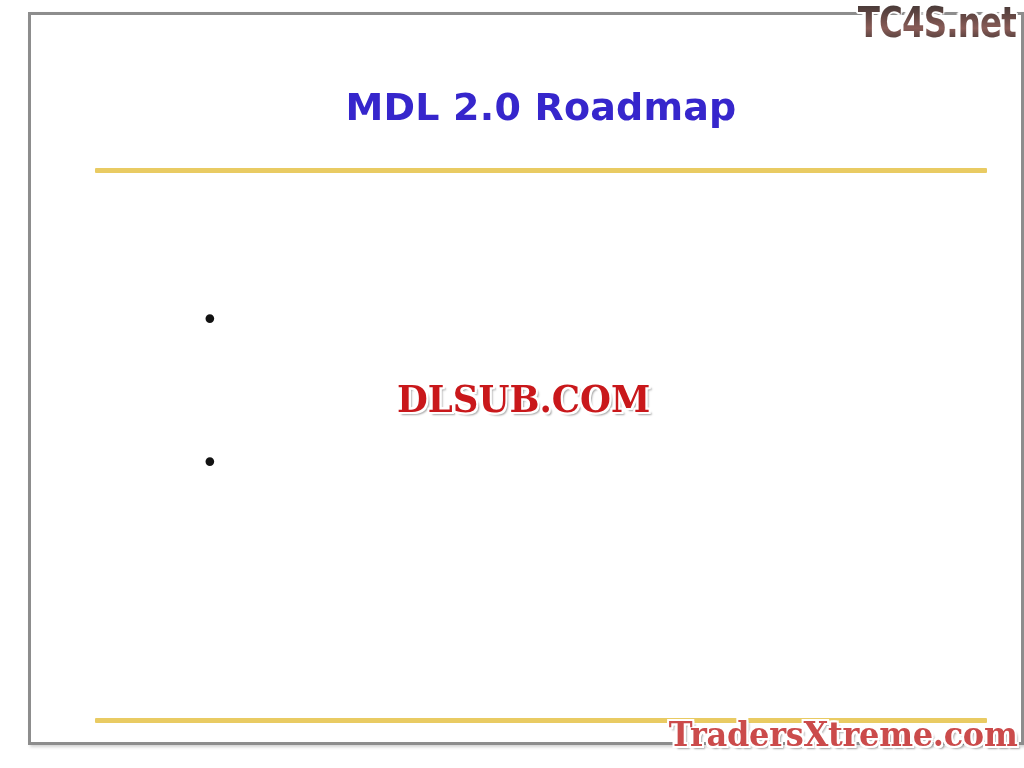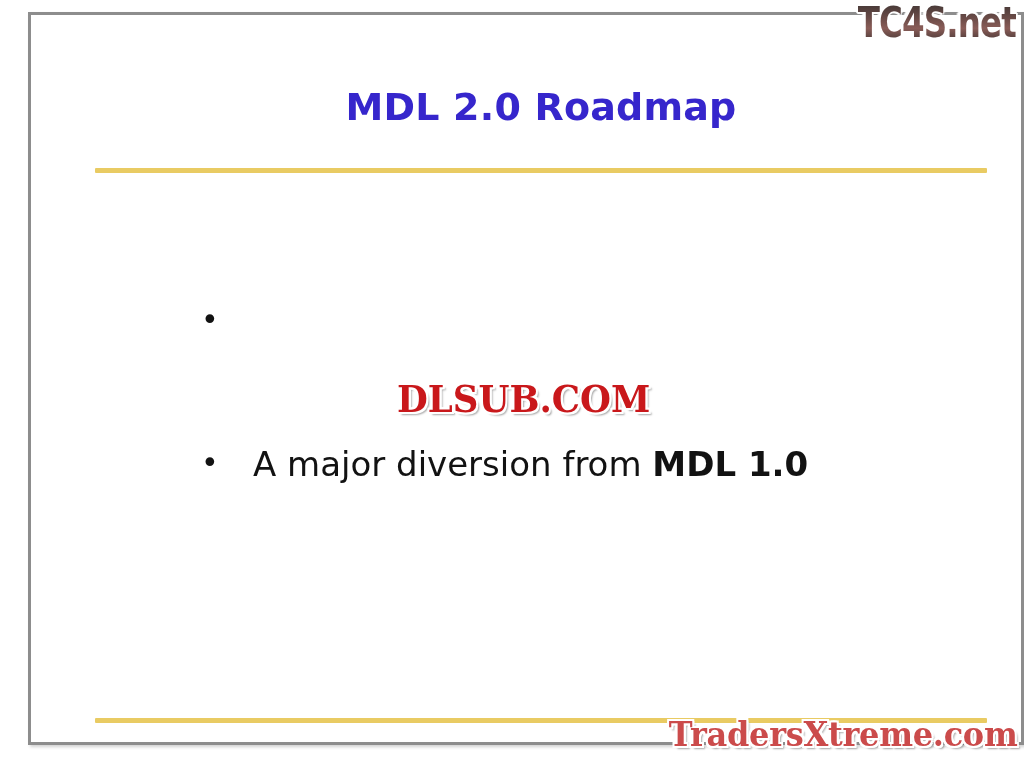--- a/index.html
+++ b/index.html
@@ -170,23 +170,20 @@
     <div class="rule" id="rule-top"></div>
 
     <div id="body-block">
 
       <div class="bullet-row">
         <span class="bullet-mark">•</span>
       </div>
 
       <div class="bullet-row">
         <span class="bullet-mark">•</span>
-        <span class="bullet-text">
-          <span>A major diversion from </span><span class="bold">MDL 1.0</span>
-        </span>
       </div>
 
     </div>
 
     <div class="rule" id="rule-bottom"></div>
 
     <div class="watermark" id="wm-dlsub">DLSUB.COM</div>
 
   </div>
 

